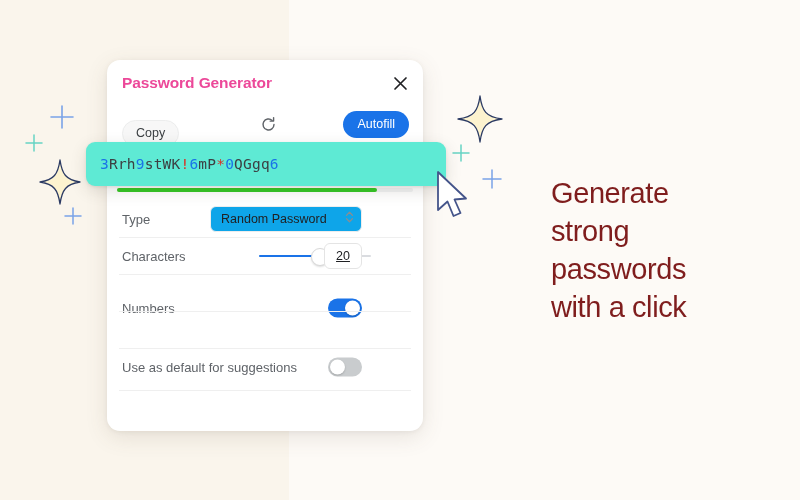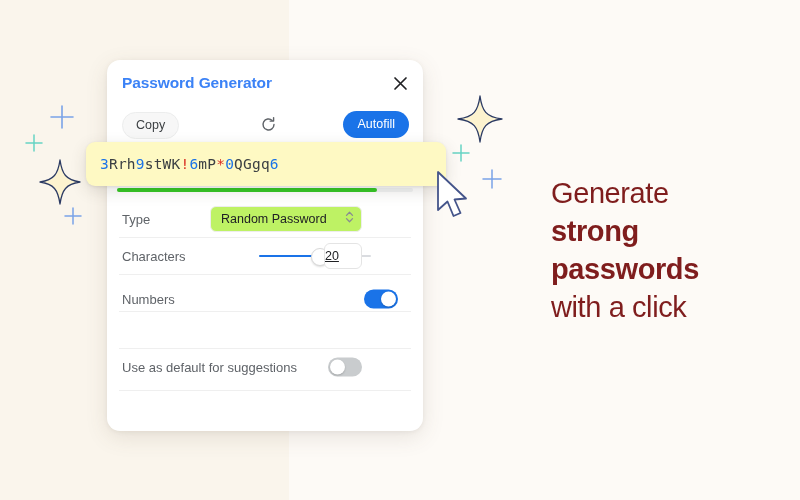--- a/index.html
+++ b/index.html
@@ -49,41 +49,41 @@
   .card-header {
     position: absolute;
     left: 0; top: 0;
     width: 316px; height: 48px;
   }
   .card-title {
     position: absolute;
     left: 15px; top: 14px;
     font-size: 15.5px;
     font-weight: bold;
-    color: #3b82f6;
+    color: #ec4899;
     letter-spacing: -0.1px;
   }
   .close-btn {
     position: absolute;
     right: 12px; top: 12px;
     width: 22px; height: 22px;
     display: flex; align-items: center; justify-content: center;
     cursor: pointer;
   }
   .close-btn svg { display: block; }
 
   
   .action-row {
     position: absolute;
     left: 0; top: 48px;
     width: 316px; height: 40px;
   }
   .copy-btn {
     position: absolute;
-    left: 15px; top: 4px;
+    left: 15px; top: 12px;
     padding: 5px 13px;
     font-size: 12.5px;
     color: #3c4043;
     background: #f7f7f7;
     border: 1px solid #eceded;
     border-radius: 14px;
     cursor: pointer;
     line-height: 1.2;
   }
   .refresh-btn {
@@ -140,21 +140,21 @@
     left: 12px;
     width: 292px;
     height: 1px;
     background: #efefef;
   }
   
   .select-box {
     position: absolute;
     right: 13px; top: 50%;
     transform: translateY(-50%);
-    background: #bef264;
+    background: #0ea5e9;
     border: 1px solid #ededed;
     border-radius: 6px;
     height: 24px;
     width: 150px;
     cursor: pointer;
   }
   .select-value {
     position: absolute;
     left: 10px; top: 50%;
     transform: translateY(-50%);
@@ -205,21 +205,21 @@
     width: 36px; height: 24px;
     border: 1px solid #e4e4e4;
     border-radius: 6px;
     background: #ffffff;
     cursor: text;
   }
   .count-val {
     position: absolute;
     left: 0; right: 0; top: 50%;
     transform: translateY(-50%);
-    text-align: left;
+    text-align: center;
     font-size: 12.5px;
     color: #202124;
     text-decoration: underline;
   }
   
   .toggle {
     position: absolute;
     right: 13px; top: 50%;
     transform: translateY(-50%);
     width: 34px; height: 19px;
@@ -261,21 +261,21 @@
   .history-chev {
     position: absolute;
     right: 14px; top: 50%;
     transform: translateY(-50%);
   }
   
   .pw-field {
     position: absolute;
     left: 86px; top: 142px;
     width: 360px; height: 44px;
-    background: #fef9c3;
+    background: #5eead4;
     border-radius: 9px;
     box-shadow: 0 5px 16px rgba(70,60,45,0.15), 0 1px 3px rgba(70,60,45,0.10);
     overflow: hidden;
   }
   .pw-text {
     position: absolute;
     left: 14px; top: 50%;
     transform: translateY(-50%);
     font-family: "DejaVu Sans Mono", monospace;
     font-size: 14.5px;
@@ -288,21 +288,21 @@
   
   .headline {
     position: absolute;
     left: 551px; top: 174px;
     width: 240px;
     font-size: 29px;
     line-height: 38px;
     color: #7f1d1d;
     letter-spacing: -0.4px;
   }
-  .headline .b { font-weight: bold; display: block; }
+  .headline .b { font-weight: normal; display: block; }
   .headline .n { font-weight: normal; display: block; }
   
   .cursor {
     position: absolute;
     left: 432px; top: 168px;
   }
 </style>
 </head>
 <body>
 
@@ -394,21 +394,21 @@
         <div class="slider-track"></div>
         <div class="slider-fill" id="slider-fill" style="width: 59.84px;"></div>
         <div class="slider-thumb" id="slider-thumb" style="left: 51.84px;"></div>
       </div>
       <div class="count-box">
         <span class="count-val">20</span>
       </div>
     </div>
     <div class="divider" style="top:214px;"></div>
 
-    <div class="row" style="top:220px;padding-left:36px;">
+    <div class="row" style="top:229px;">
       <div class="row-label">Numbers</div>
       <div class="toggle on">
           <span class="knob"></span>
         </div>
     </div>
     <div class="divider" style="top:251px;"></div>
 
     <div class="divider" style="top:288px;"></div>
 
     <div class="row" style="top:288px;">

